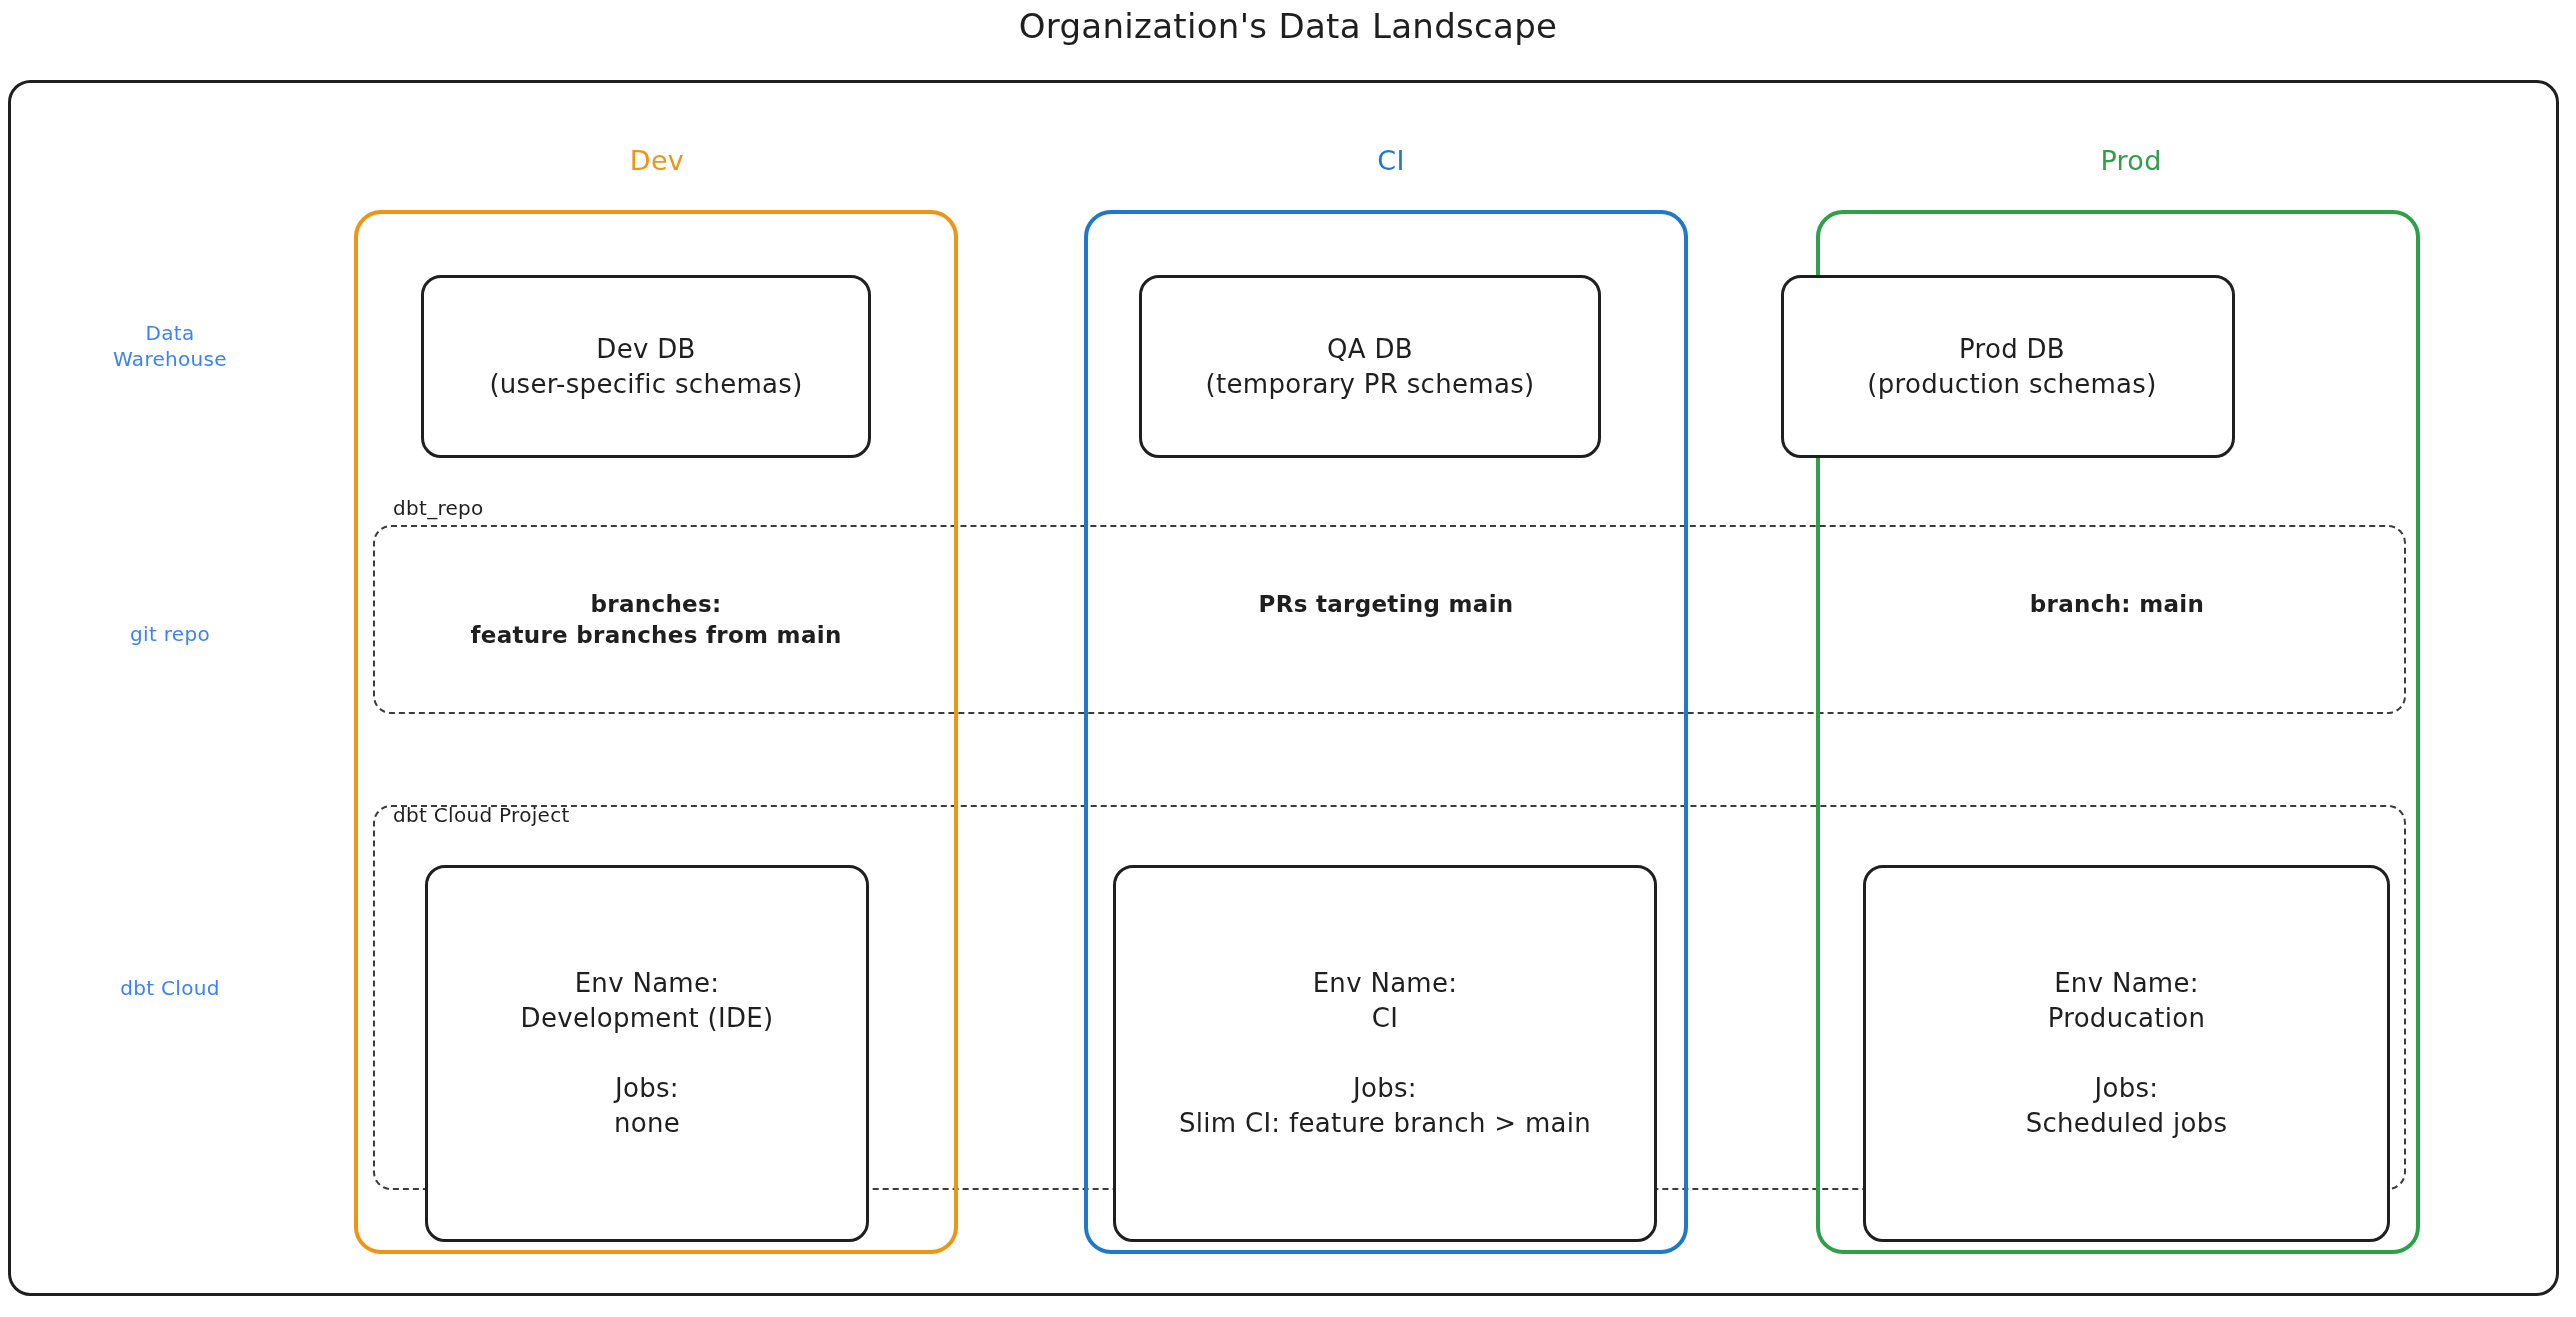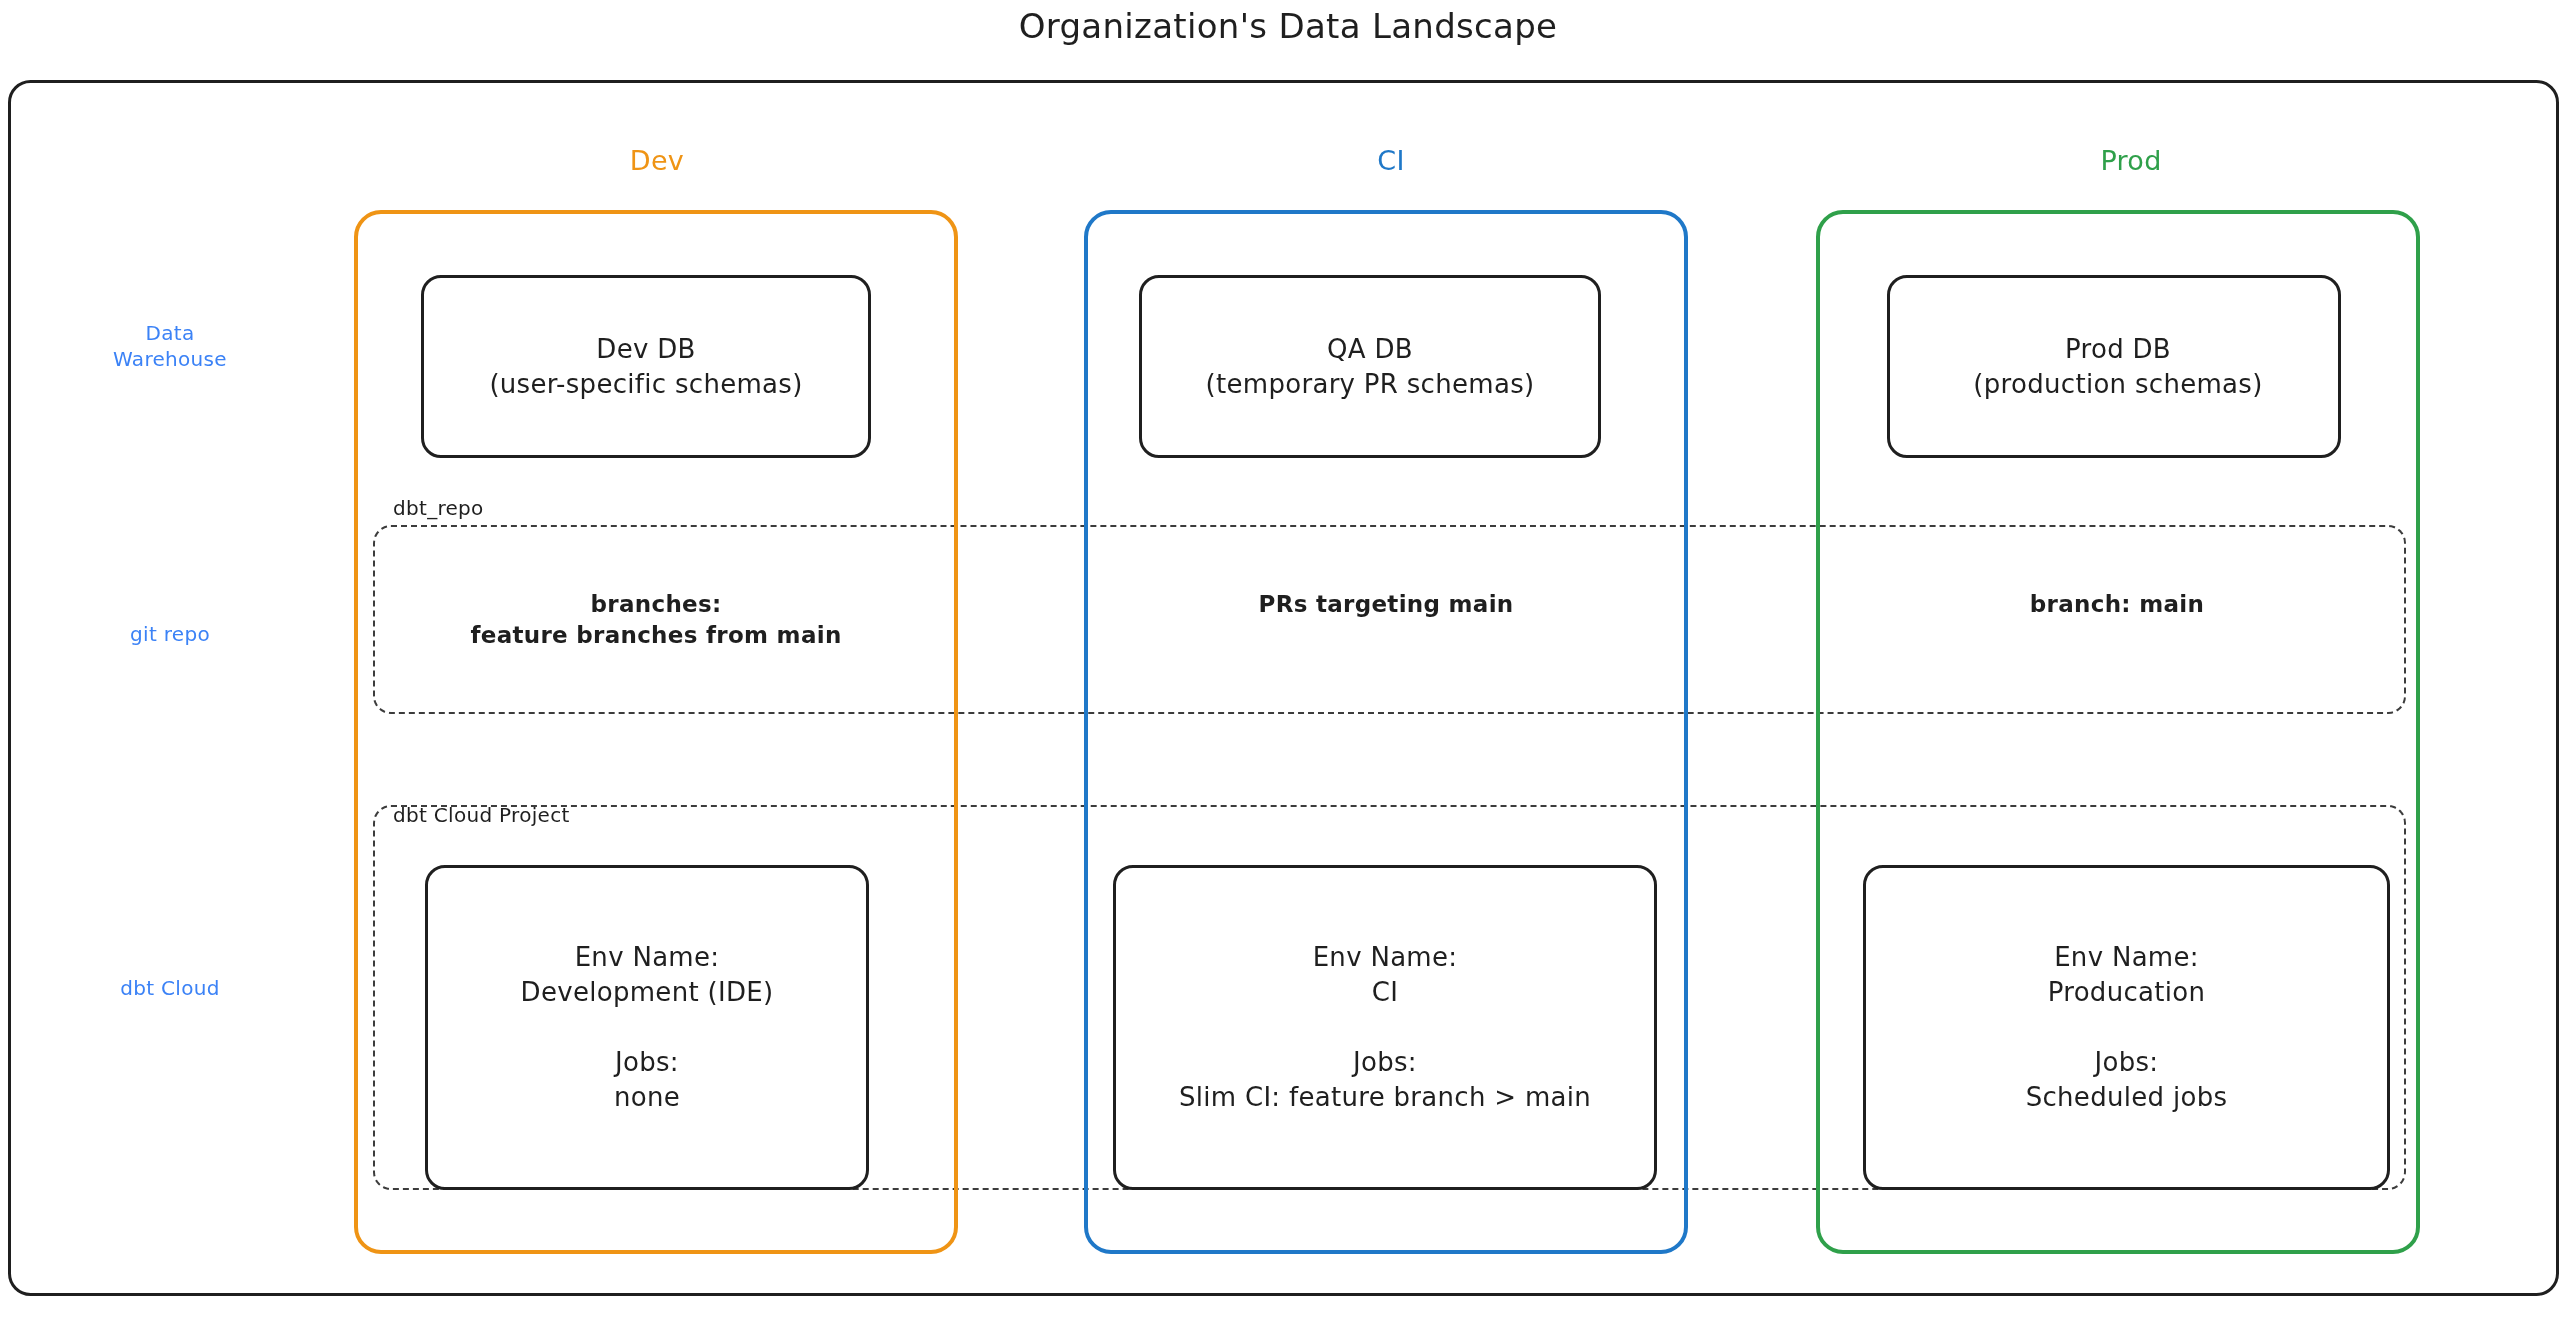--- a/index.html
+++ b/index.html
@@ -130,24 +130,24 @@
     color: #1f1f1f;
     line-height: 1.34;
     white-space: pre-line;
     z-index: 5;
   }
 
   
   .db-box { top: 275px; height: 183px; }
   #node-dev-db  { left: 421px;  width: 450px; }
   #node-qa-db   { left: 1139px; width: 462px; }
-  #node-prod-db { left: 1887px; width: 454px; padding-left: 8px; }
-
-  
-  .env-box { top: 865px; height: 325px; }
+  #node-prod-db { left: 1781px; width: 454px; padding-left: 8px; }
+
+  
+  .env-box { top: 865px; height: 377px; }
   #node-dev-env  { left: 425px;  width: 444px; }
   #node-ci-env   { left: 1113px; width: 544px; }
   #node-prod-env { left: 1863px; width: 527px; }
 
   
   .git-text {
     position: absolute;
     top: 589px;
     text-align: center;
     font-size: 23px;

